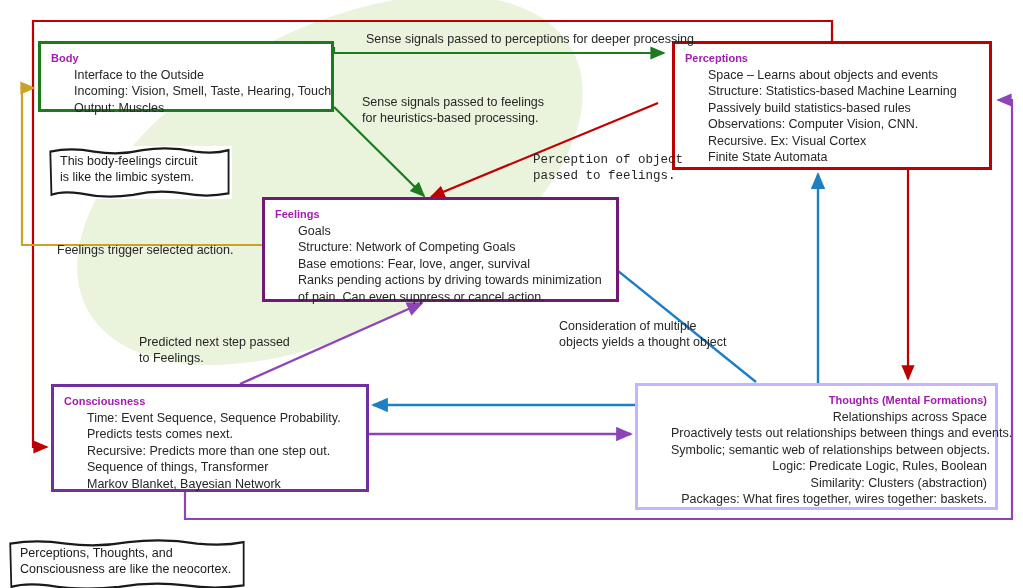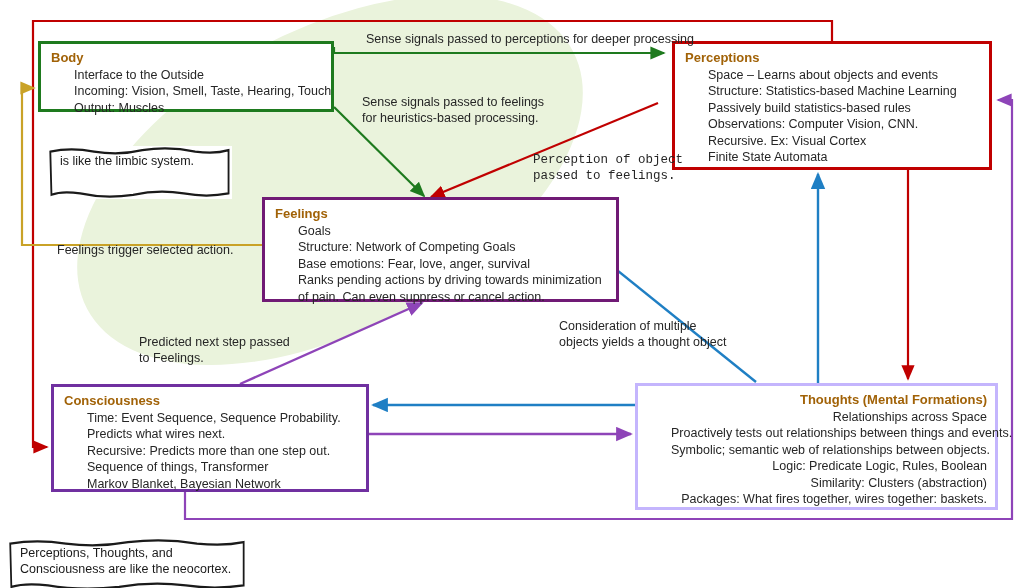--- a/index.html
+++ b/index.html
@@ -28,22 +28,22 @@
   }
   .node {
     position: absolute;
     background: #ffffff;
     box-sizing: border-box;
     padding: 6px 8px 6px 10px;
     z-index: 5;
   }
   .node .title {
     font-weight: bold;
-    font-size: 13px;
-    color: #a16207;
+    font-size: 11px;
+    color: #a21caf;
     line-height: 16.5px;
     white-space: nowrap;
   }
   .node .line {
     font-size: 12.5px;
     color: #262626;
     line-height: 16.5px;
     white-space: nowrap;
     margin-left: 23px;
   }
@@ -162,21 +162,21 @@
     <div class="line">Goals</div>
     <div class="line">Structure: Network of Competing Goals</div>
     <div class="line">Base emotions: Fear, love, anger, survival</div>
     <div class="line">Ranks pending actions by driving towards minimization</div>
     <div class="line">of pain. Can even suppress or cancel action.</div>
   </div>
 
   <div class="node" id="node-consciousness">
     <div class="title">Consciousness</div>
     <div class="line">Time: Event Sequence, Sequence Probability.</div>
-    <div class="line">Predicts what wires next.</div>
+    <div class="line">Predicts tests comes next.</div>
     <div class="line">Recursive: Predicts more than one step out.</div>
     <div class="line">Sequence of things, Transformer</div>
     <div class="line">Markov Blanket, Bayesian Network</div>
   </div>
 
   <div class="node" id="node-thoughts">
     <div class="title">Thoughts (Mental Formations)</div>
     <div class="line">Relationships across Space</div>
     <div class="line">Proactively tests out relationships between things and events.</div>
     <div class="line">Symbolic; semantic web of relationships between objects.</div>
@@ -211,20 +211,21 @@
   <div class="edge-label" id="label-consideration">
     <div>Consideration of multiple</div>
     <div>objects yields a thought object</div>
   </div>
 
   <div class="note" id="note-limbic">
     <svg class="note-svg" viewBox="0 0 160 38" preserveAspectRatio="none">
       <path d="M2,4 Q20,1 40,4 Q62,7 82,3 Q105,0 128,4 Q145,6 157,3
                L157,34 Q138,37 118,34 Q96,31 74,35 Q50,38 28,34 Q12,32 3,35 Z" fill="#ffffff" stroke="#1a1a1a" stroke-width="1.6"></path>
     </svg>
+    <div>This body-feelings circuit</div>
     <div>is like the limbic system.</div>
   </div>
 
   <div class="note" id="note-neocortex">
     <svg class="note-svg" viewBox="0 0 215 38" preserveAspectRatio="none">
       <path d="M2,4 Q26,1 52,4 Q80,7 108,3 Q140,0 170,4 Q194,6 212,3
                L212,34 Q186,37 160,34 Q130,31 100,35 Q66,38 36,34 Q16,32 3,35 Z" fill="#ffffff" stroke="#1a1a1a" stroke-width="1.6"></path>
     </svg>
     <div>Perceptions, Thoughts, and</div>
     <div>Consciousness are like the neocortex.</div>

